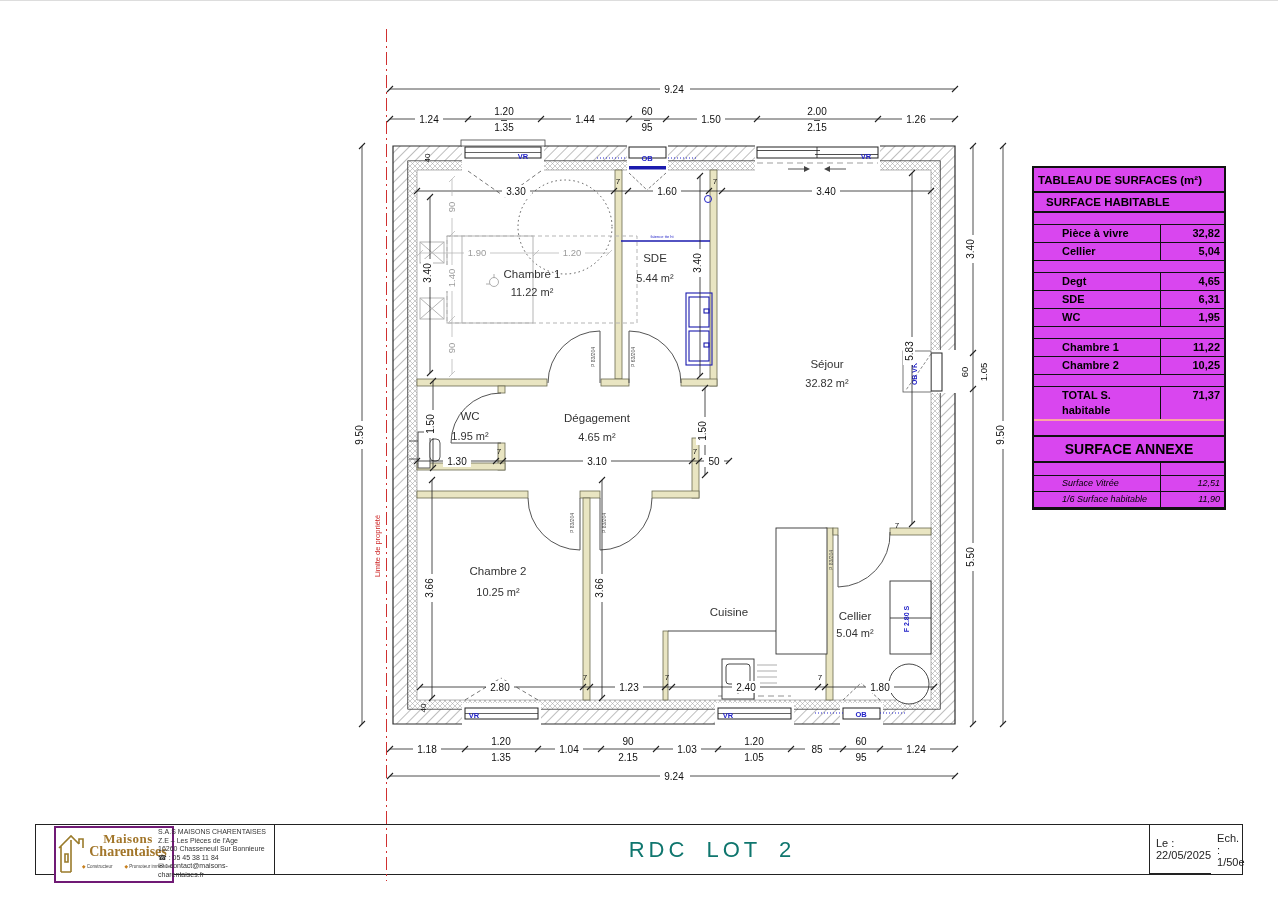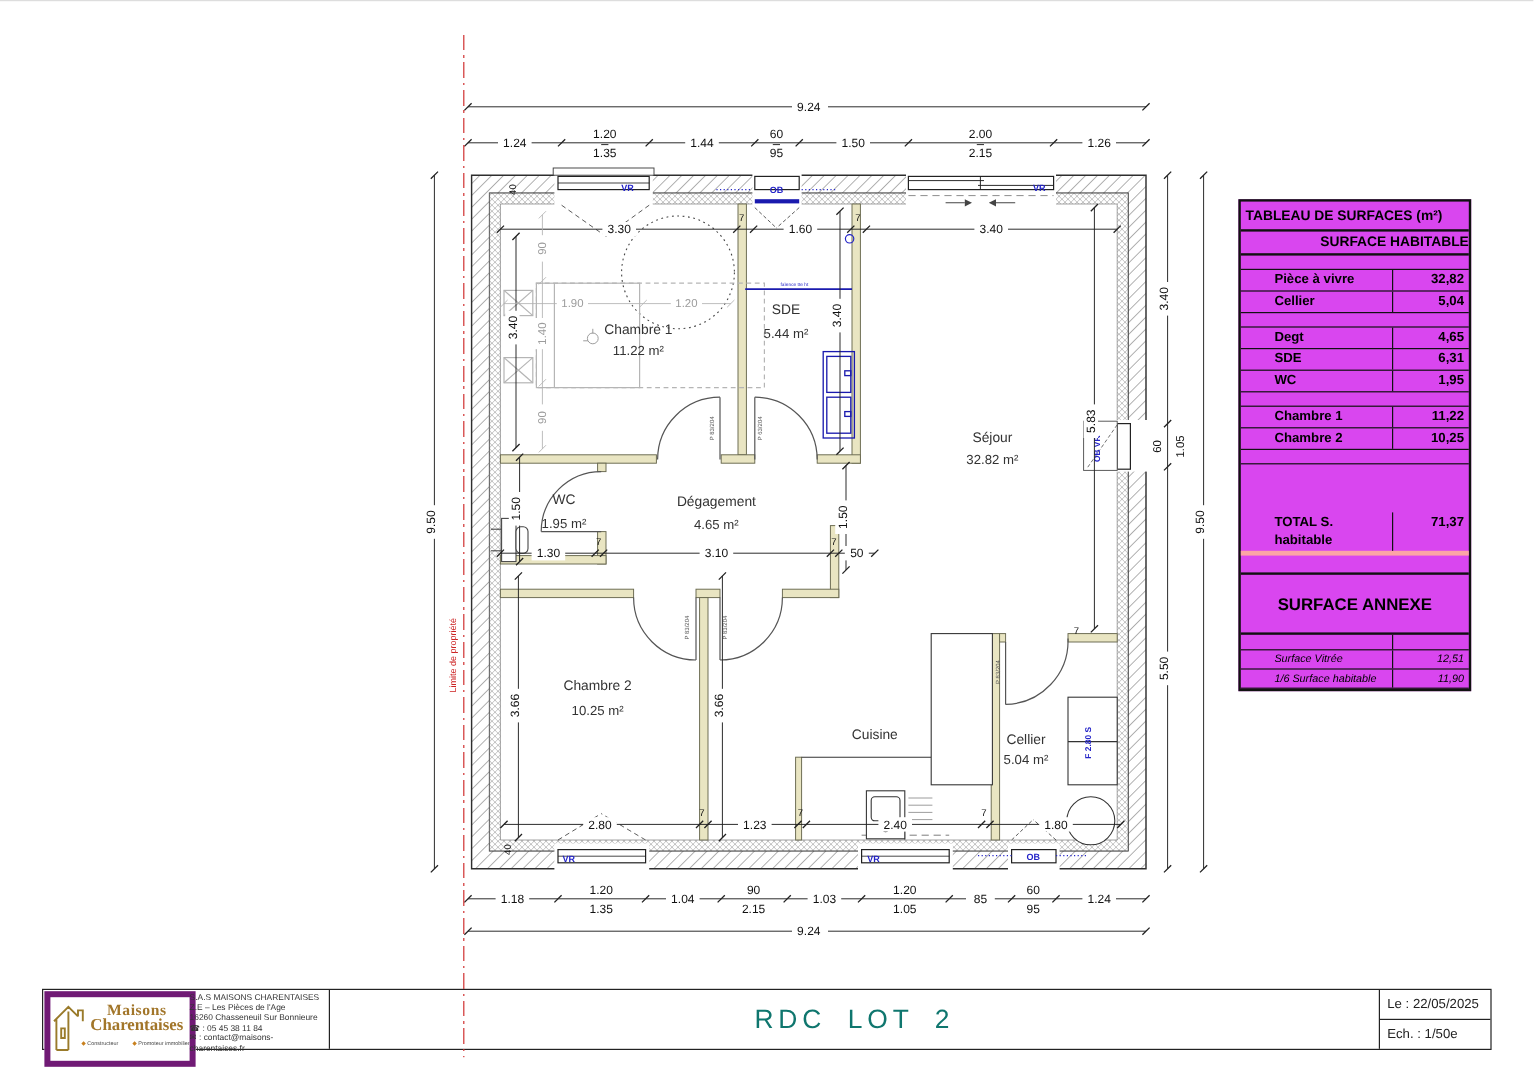--- a/index.html
+++ b/index.html
@@ -14,44 +14,44 @@
   .rl{font-size:11.5px;fill:#333;}
   .ra{font-size:11px;fill:#333;}
   .bl{font-size:7.5px;fill:#2323c8;font-weight:bold;}
   .blv{font-size:7px;fill:#2323c8;font-weight:bold;}
   .note{font-size:4px;fill:#2323c8;}
   .bg{fill:#fff;}
   .redlbl{font-size:7.5px;fill:#cc2222;}
   
   .stable{position:absolute;left:1032px;top:165px;width:190px;border:2px solid #111;background:#d946ef;z-index:2;}
   .t-title{font-weight:bold;font-size:11.5px;padding:6px 4px 5px 4px;border-bottom:2px solid #111;}
-  .t-sec{font-weight:bold;font-size:11.5px;text-align:right;padding:3px 0;border-bottom:2px solid #111;}
-  .t-sec2{font-weight:bold;font-size:14px;text-align:center;padding:16px 0;border-bottom:2px solid #111;border-top:2px solid #111;}
+  .t-sec{font-weight:bold;font-size:11.5px;text-align:left;padding:3px 12px;border-bottom:2px solid #111;}
+  .t-sec2{font-weight:bold;font-size:14px;text-align:center;padding:4px 0;border-bottom:2px solid #111;border-top:2px solid #111;}
   .t-blank{height:11px;border-bottom:1px solid #111;}
   .t-gap{height:14px;}
   .t-row{display:flex;border-bottom:1px solid #111;font-size:11px;font-weight:bold;line-height:15px;padding-left:25px;}
   .t-row .t-lab{flex:1;padding:1px 3px;border-right:1px solid #111;}
   .t-row .t-val{width:55px;text-align:right;padding:1px 4px;}
-  .t-row.total{border-bottom:4px solid #fca5a5;margin-top:40px;}
+  .t-row.total{border-bottom:2px solid #fca5a5;}
   .t-row.small{font-size:9px;font-weight:normal;line-height:13px;font-style:italic;}
   .t-row.blankd .t-lab,.t-row.blankd .t-val{min-height:10px;}
   
   .tblock{position:absolute;left:35px;top:823px;width:1206px;height:49px;border:1.5px solid #222;background:#fff;display:flex;z-index:2;}
   .tb-co{width:238px;position:relative;}
-  .logobox{position:absolute;left:1px;top:1px;width:116px;height:53px;border:5px solid #701a75;background:#fff;}
+  .logobox{position:absolute;left:18px;top:1px;width:116px;height:53px;border:2px solid #701a75;background:#fff;}
   .lg-name{position:absolute;left:28px;top:4px;width:88px;font-family:"Liberation Serif",serif;color:#a2762a;font-weight:bold;line-height:13px;text-align:center;}
   .lg1{font-size:13px;letter-spacing:0.5px;display:block;}
   .lg2{font-size:14px;letter-spacing:0px;display:block;}
   .lg-tag{position:absolute;left:26px;top:36px;width:90px;font-size:4.5px;color:#444;display:flex;justify-content:space-between;}
   .lg-tag b{color:#c8801e;}
   .tb-coinfo{position:absolute;left:122px;top:3px;width:115px;font-size:7px;line-height:8.6px;color:#333;}
   .tb-main{flex:1;border-left:1px solid #222;display:flex;align-items:center;justify-content:center;}
   .tb-title{font-size:22px;letter-spacing:4px;word-spacing:8px;color:#0f766e;}
   .tb-addr{width:368px;border-left:1px solid #222;font-size:11px;color:#222;padding:6px 0 0 10px;line-height:14px;box-sizing:border-box;}
-  .tb-meta{width:92px;border-left:1px solid #222;display:flex;flex-direction:column;font-size:11px;color:#222;}
+  .tb-meta{width:92px;border-left:1px solid #222;display:flex;font-size:11px;color:#222;}
   .tb-meta div{flex:1;display:flex;align-items:center;padding-left:6px;}
   .tb-meta div:first-child{border-bottom:1px solid #222;}
   .redline{position:absolute;left:386px;top:28px;width:1px;height:852px;z-index:5;
     background:repeating-linear-gradient(180deg,#d03030 0px,#d03030 13px,transparent 13px,transparent 17px,#d03030 17px,#d03030 19px,transparent 19px,transparent 23px);}
 </style>
 </head>
 <body>
 
 <div class="page">
 

